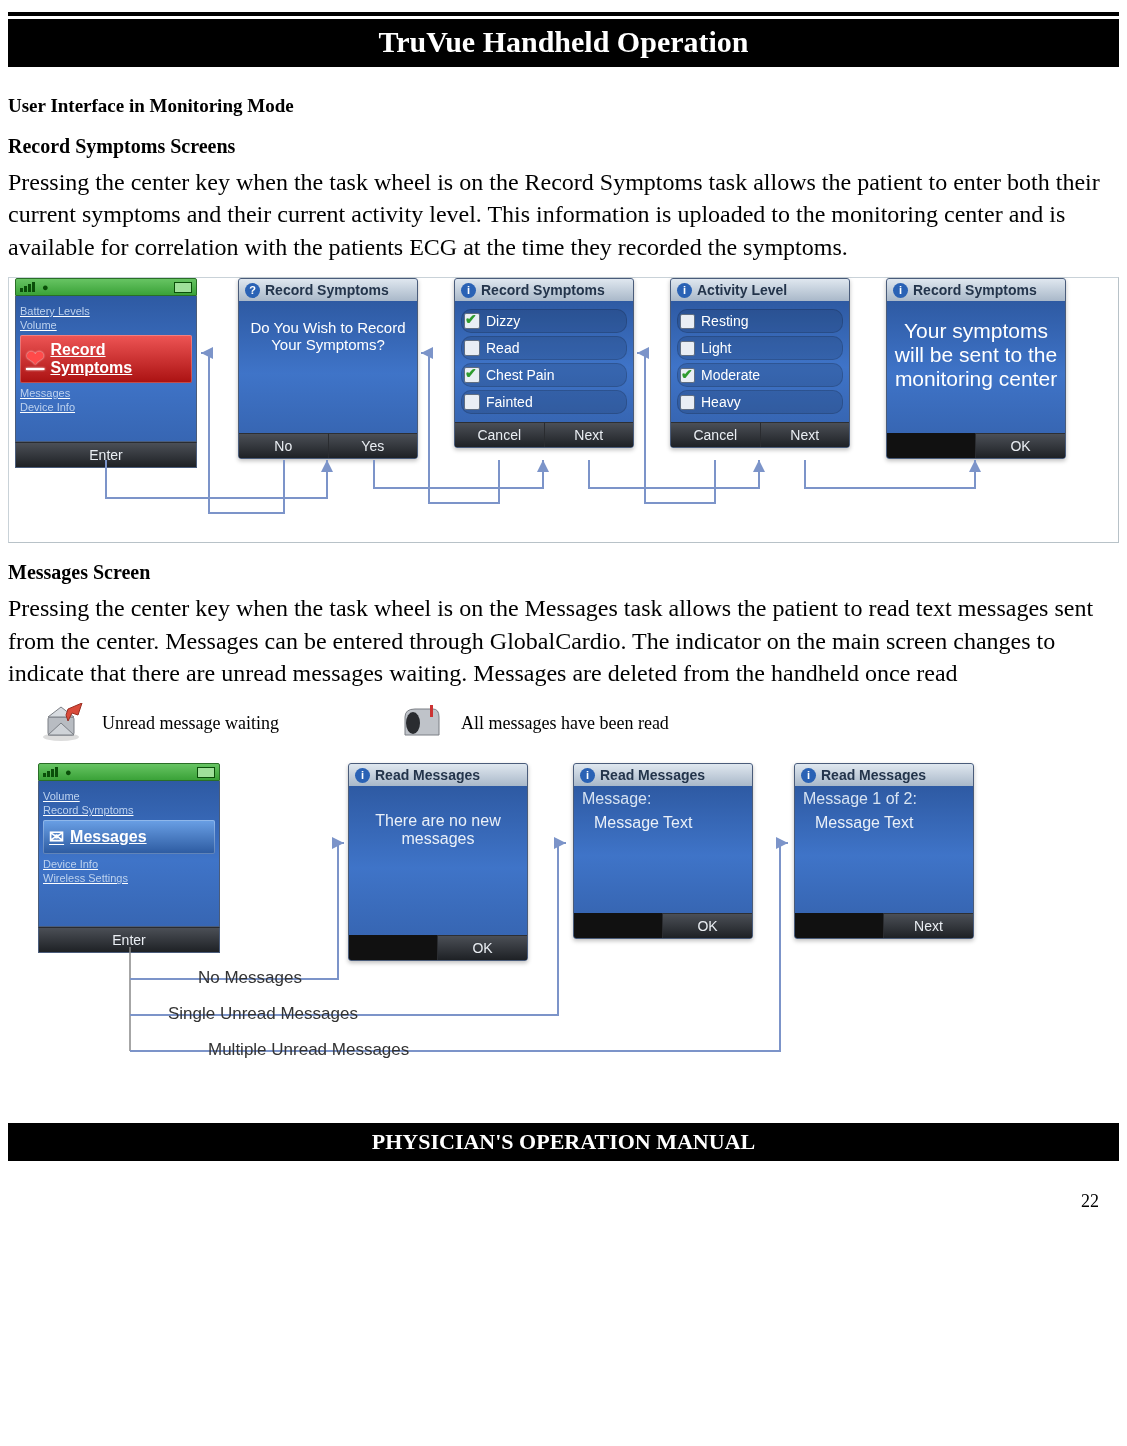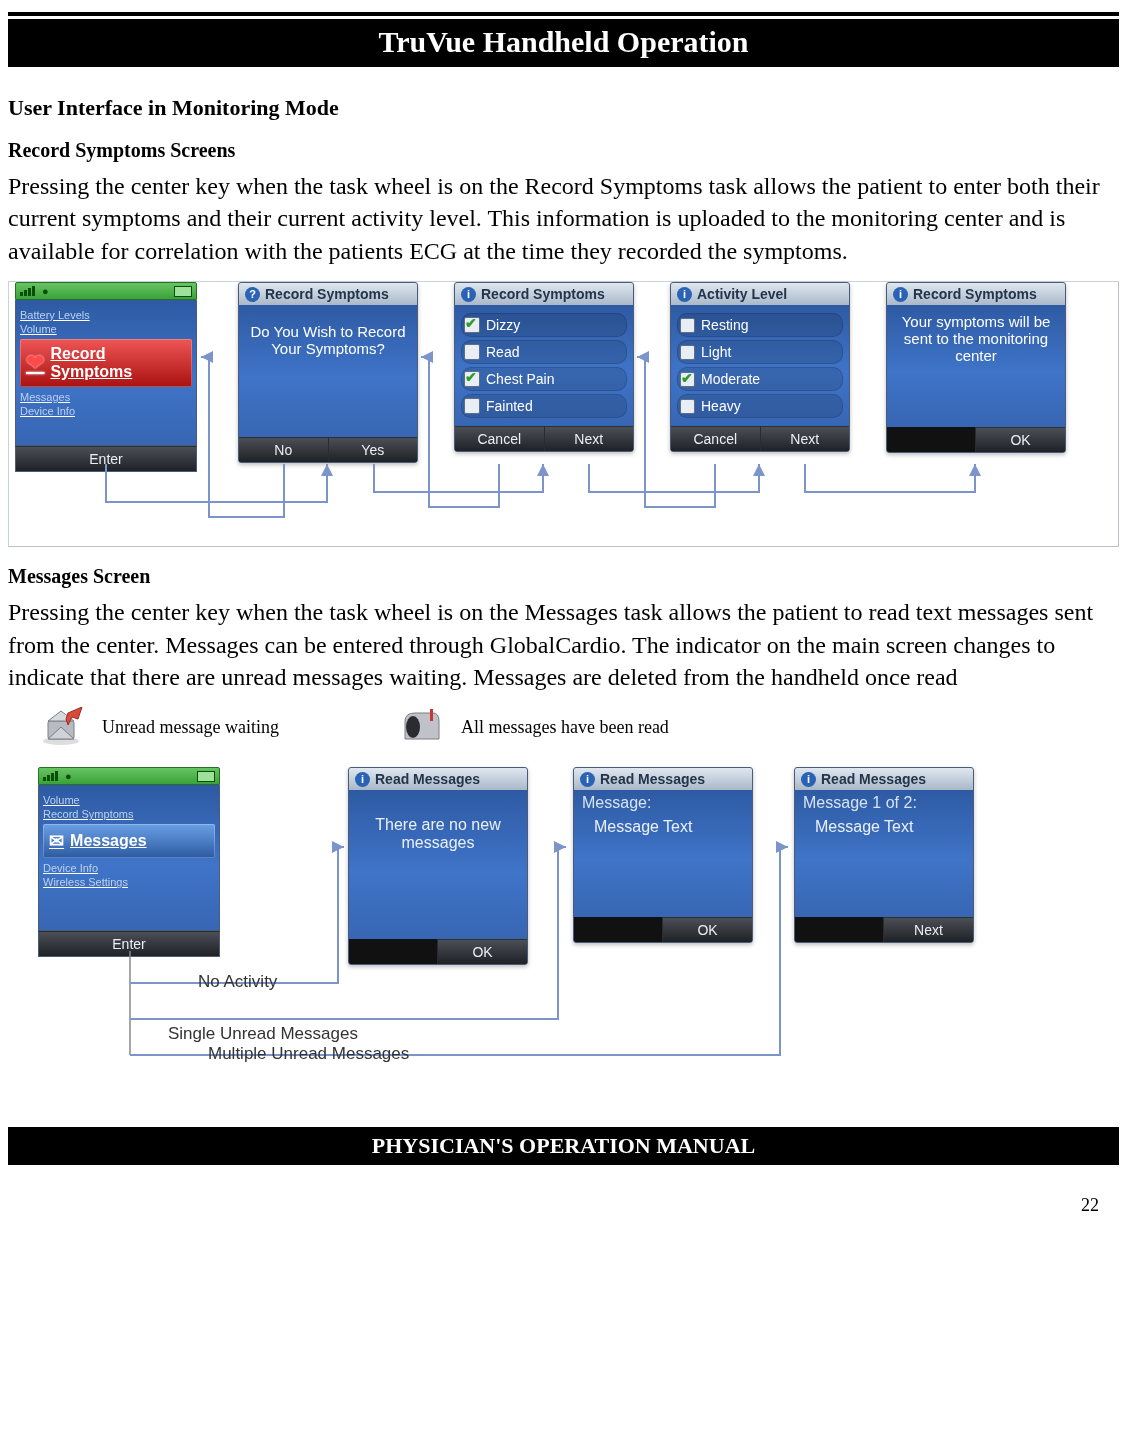--- a/index.html
+++ b/index.html
@@ -38,21 +38,21 @@
     padding: 6px 0;
     font-family: Georgia, serif;
     margin-top: 20px;
   }
   .page-num {
     text-align: right;
     font-size: 18px;
     padding: 30px 20px 10px 0;
   }
   h3.section {
-    font-size: 22px;
+    font-size: 19px;
     font-weight: bold;
     margin: 28px 0 18px 0;
   }
   h4.sub {
     font-size: 20px;
     font-weight: bold;
     margin: 18px 0 8px 0;
   }
   p.body {
     font-size: 24px;
@@ -318,21 +318,21 @@
         <div class="soft-btn">Cancel</div>
         <div class="soft-btn">Next</div>
       </div>
     </div>
 
     <div class="screen" style="left:877px; top:0;">
       <div class="screen-title">
           <span class="title-icon">i</span>
           <span>Record Symptoms</span>
         </div>
-      <div class="screen-body center" style="padding-top:8px; font-size:15px;">Your symptoms will be sent to the monitoring center</div>
+      <div class="screen-body center" style="padding-top:18px; font-size:21px;">Your symptoms will be sent to the monitoring center</div>
       <div class="screen-footer">
         <div class="soft-btn" style="flex:0 0 50%; margin-left:auto; border-left:1px solid #2a2c30;">OK</div>
       </div>
     </div>
 
     <svg class="arrows" width="1060" height="252">
       <defs>
           <marker id="ah" markerWidth="8" markerHeight="8" refX="6" refY="3" orient="auto">
             <path d="M0,0 L6,3 L0,6 Z" fill="#7c94c9"></path>
           </marker>
@@ -441,20 +441,20 @@
 
       <path d="M92,184 L92,288" stroke="#888" stroke-width="1.5" fill="none"></path>
 
       <path d="M92,216 L300,216 L300,80 L306,80" stroke="#7c94c9" stroke-width="2" fill="none" marker-end="url(#ah2)"></path>
 
       <path d="M92,252 L520,252 L520,80 L528,80" stroke="#7c94c9" stroke-width="2" fill="none" marker-end="url(#ah2)"></path>
 
       <path d="M92,288 L742,288 L742,80 L750,80" stroke="#7c94c9" stroke-width="2" fill="none" marker-end="url(#ah2)"></path>
     </svg>
 
-    <div class="flow-label" style="left:160px; top:205px;">No Activity</div>
-    <div class="flow-label" style="left:130px; top:241px;margin-top:16px;">Single Unread Messages</div>
+    <div class="flow-label" style="left:160px; top:205px;">No Messages</div>
+    <div class="flow-label" style="left:130px; top:241px;">Single Unread Messages</div>
     <div class="flow-label" style="left:170px; top:277px;">Multiple Unread Messages</div>
   </div>
 
   <div class="footer-bar">PHYSICIAN'S OPERATION MANUAL</div>
   <div class="page-num">22</div>
 </div>
 
 </body></html>

